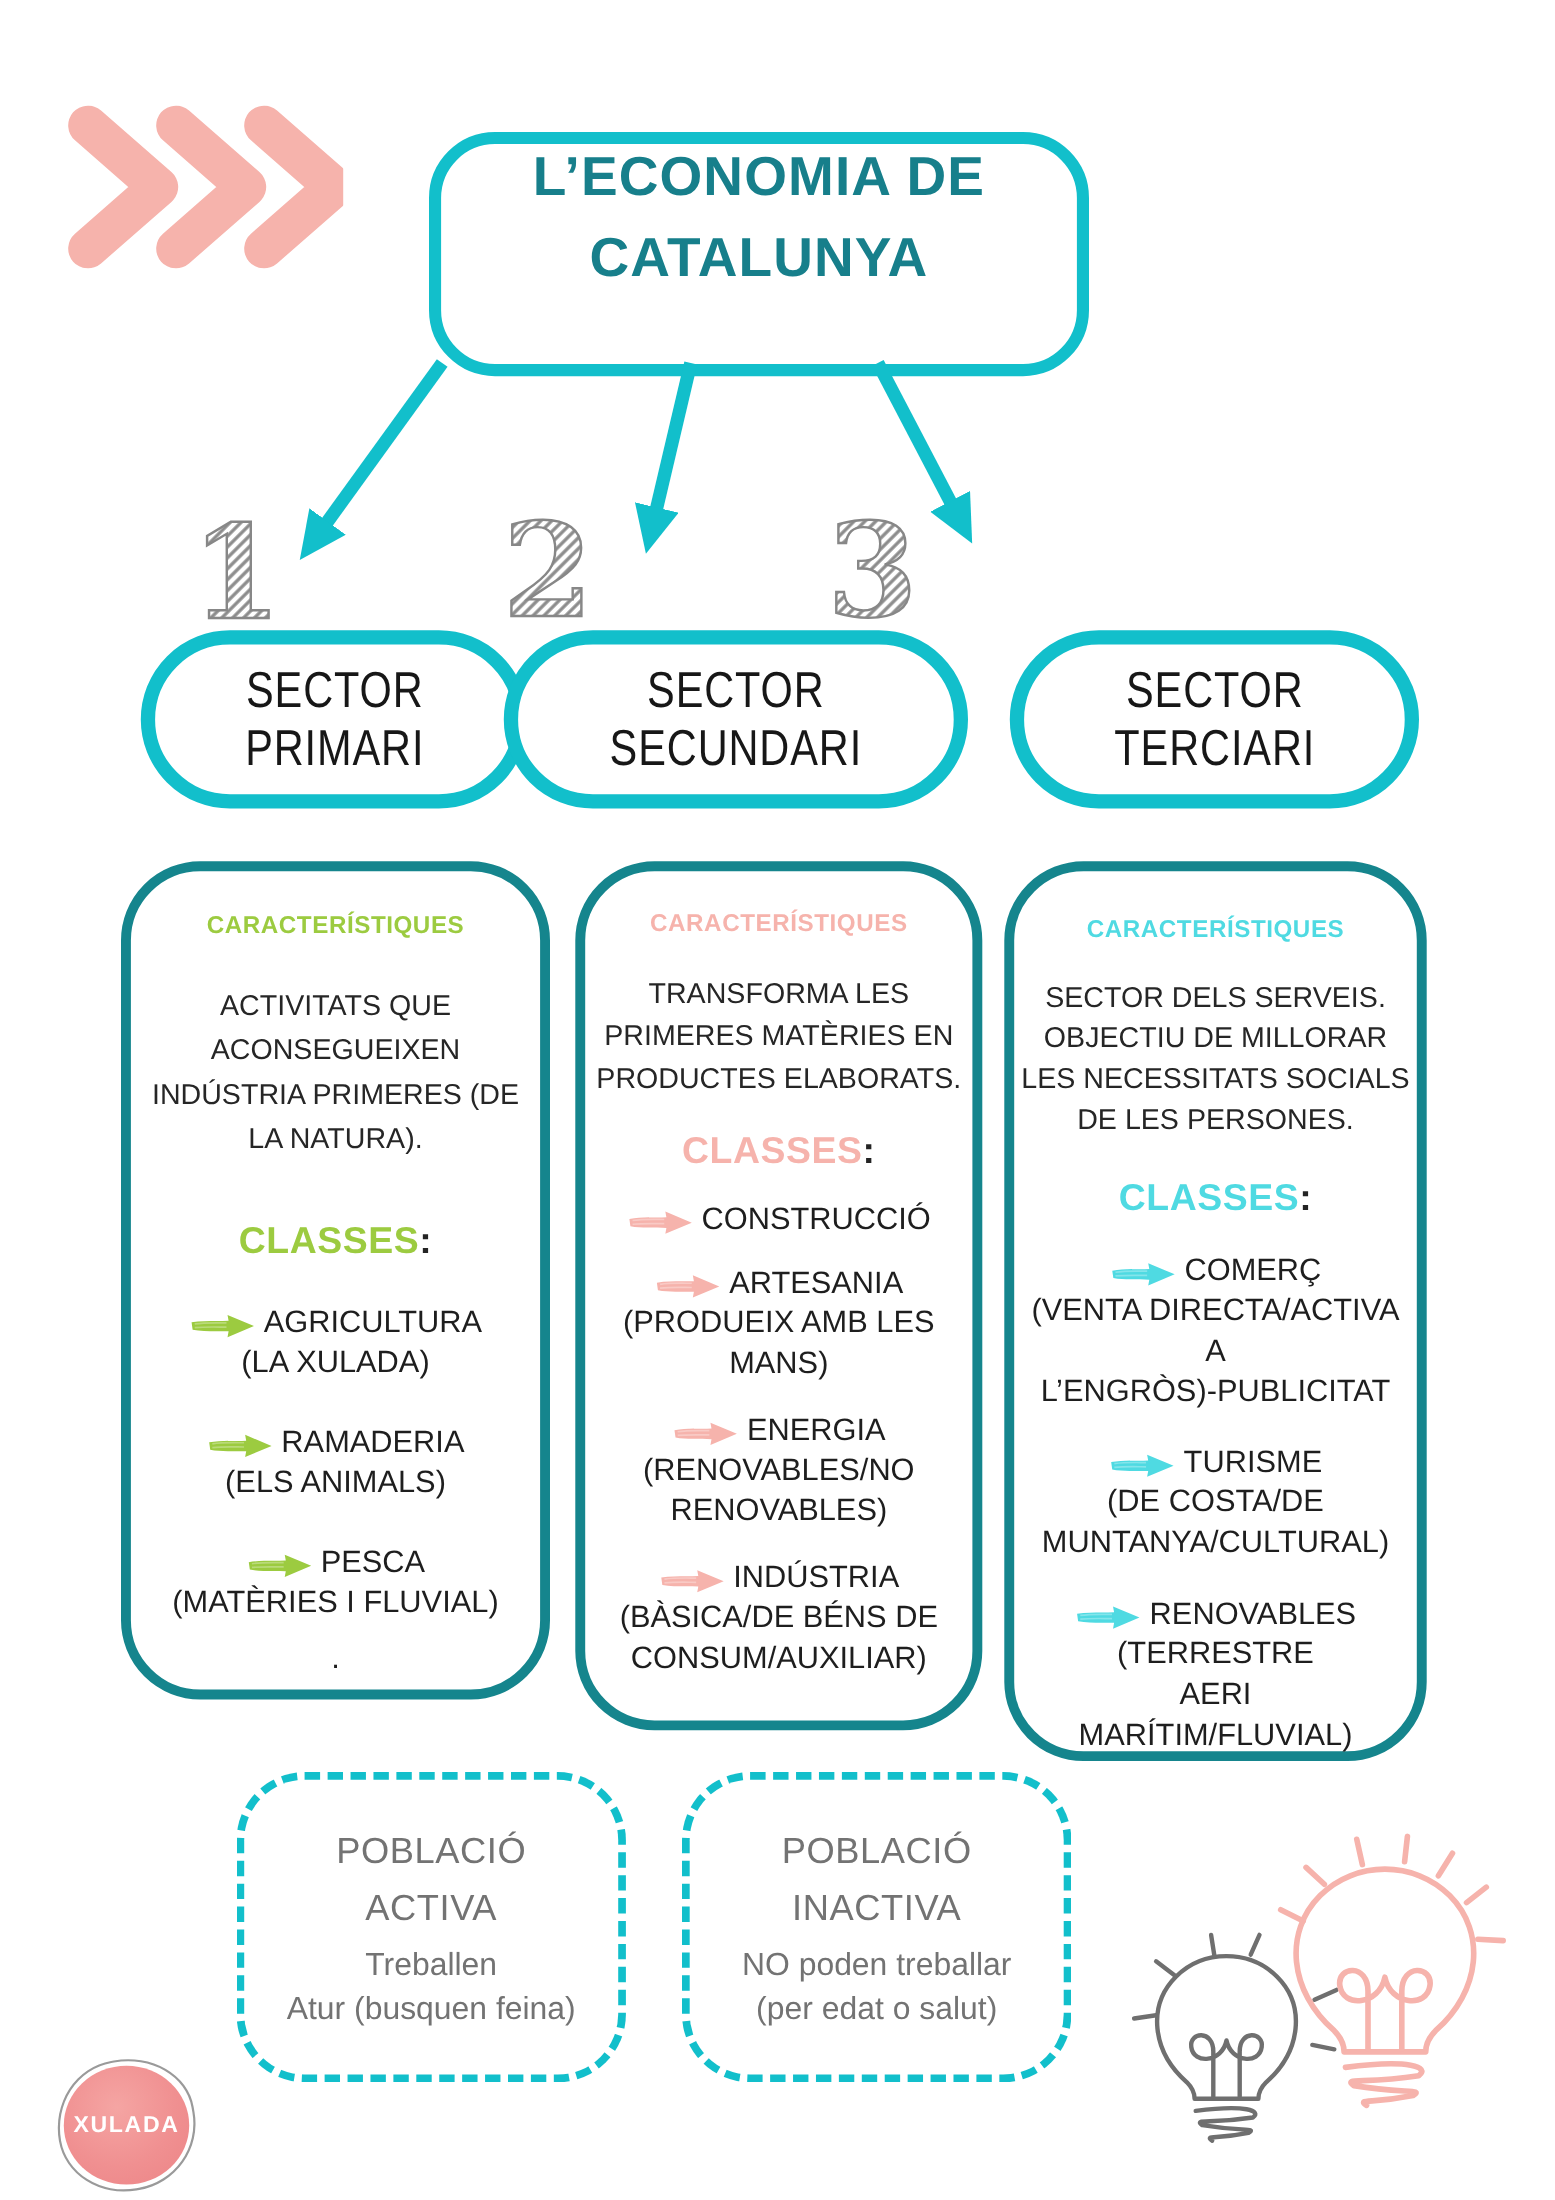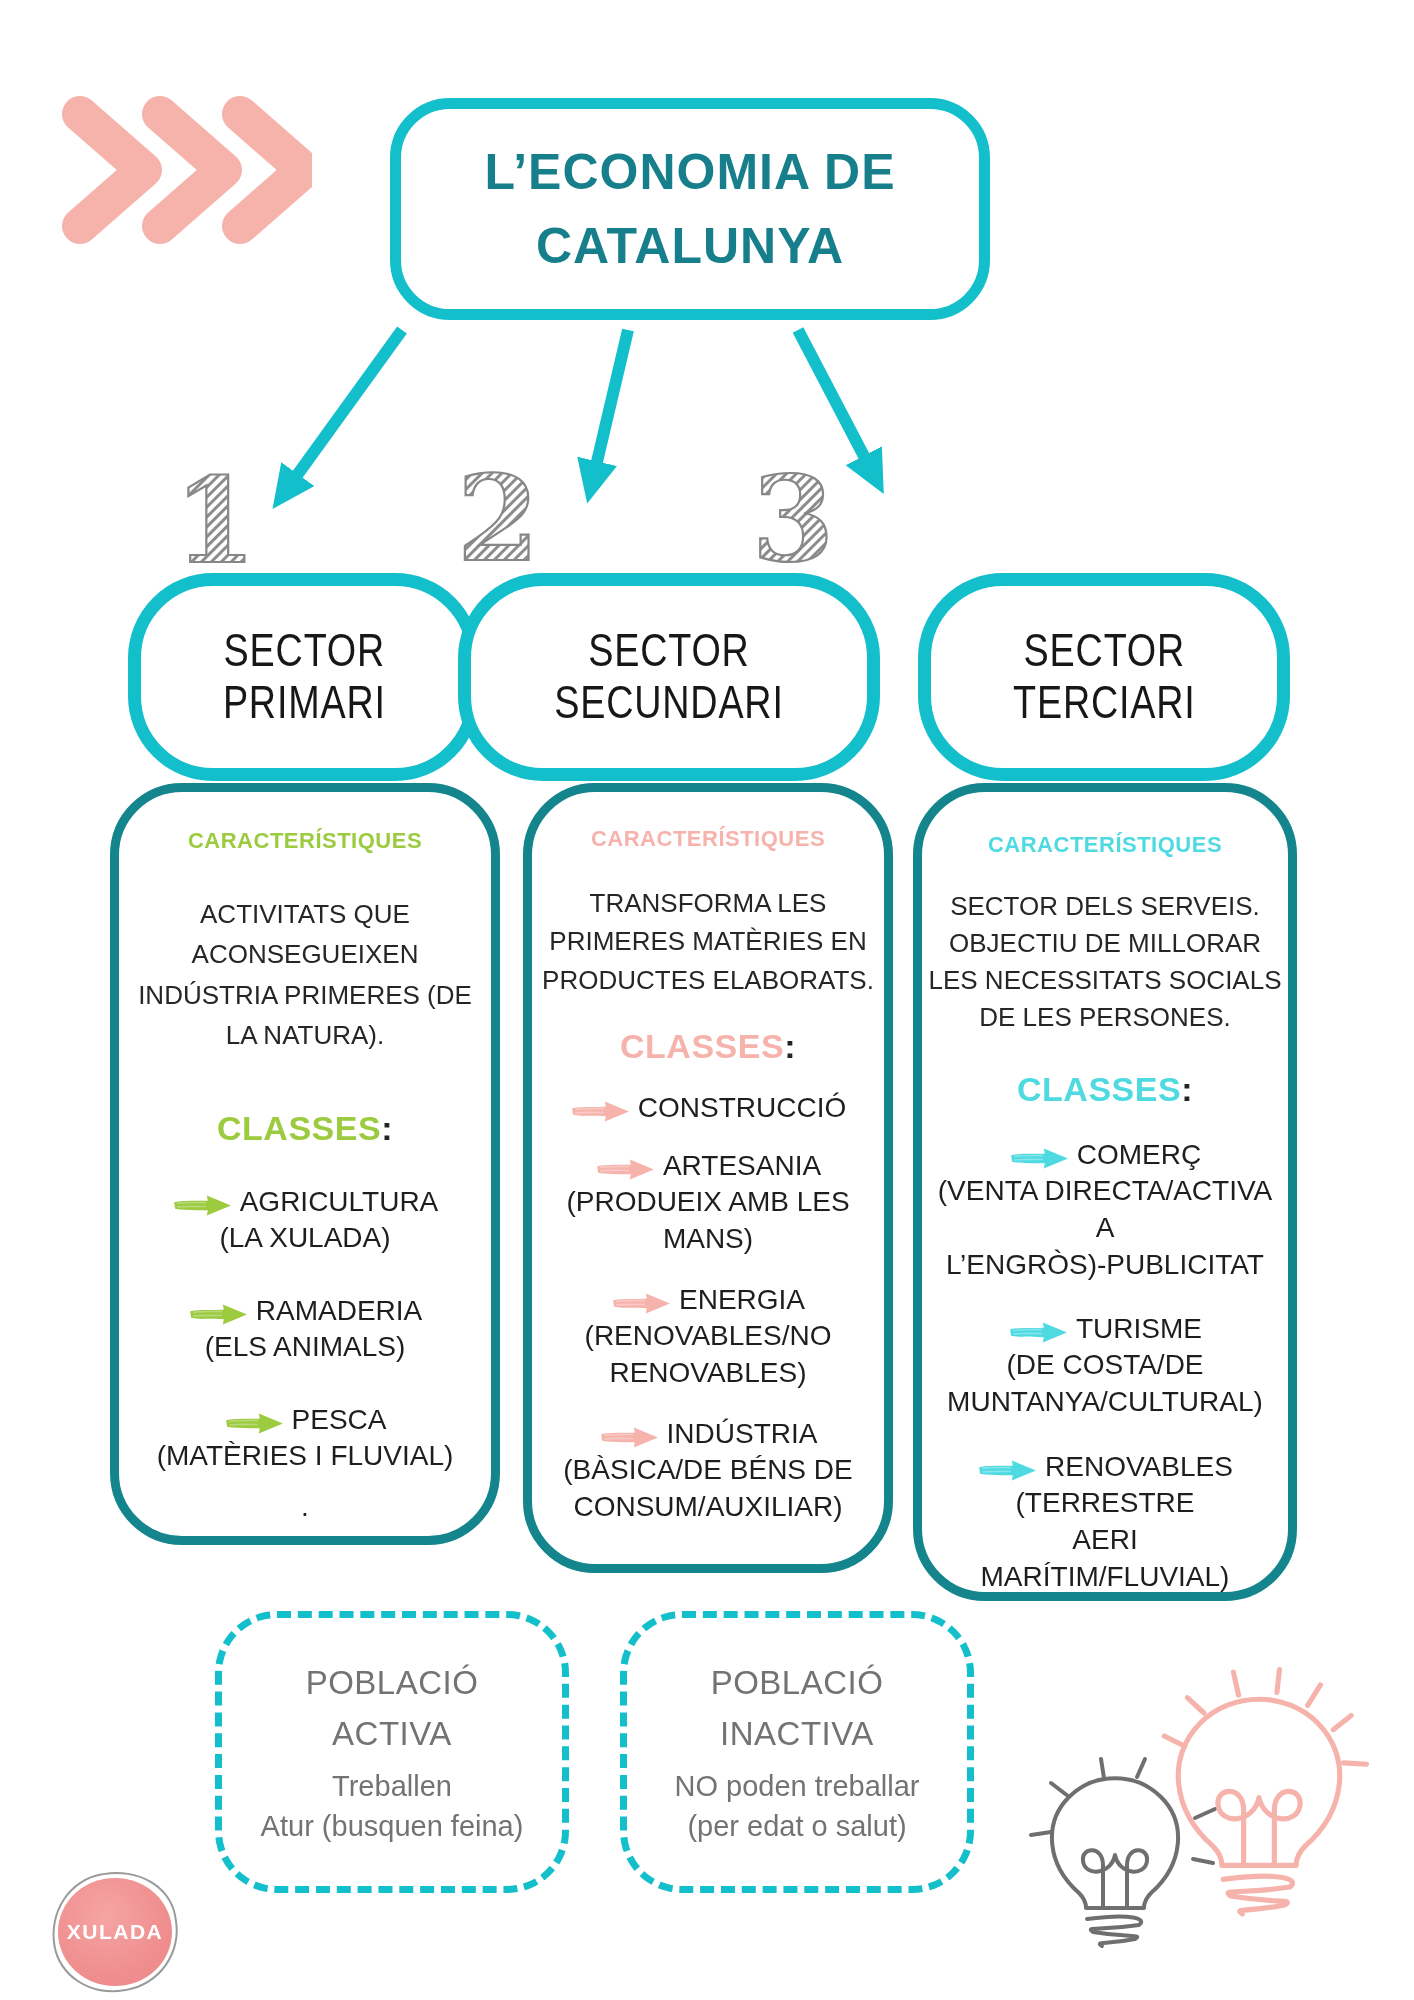--- a/index.html
+++ b/index.html
@@ -12,23 +12,23 @@
   .hatch-line { stroke: var(--number-gray, #8C8C8C); }
   .head-fill  { fill: var(--teal-bright, #12BFCB); }
 
   
   .chevrons { position:absolute; left:60px; top:96px; width:252px; height:148px; }
   .chevrons path { stroke: var(--pink, #F6B3AC); stroke-width:36; fill:none;
                    stroke-linecap:round; stroke-linejoin:round; }
 
   
   .title-box {
-    position:absolute; left:390px; top:98px; width:600px; height:222px;
+    position:absolute; left:390px; top:120px; width:600px; height:222px;
     border:11px solid var(--teal-bright); border-radius:60px; box-sizing:border-box;
-    display:flex; flex-direction:column; align-items:center; justify-content:center;
+    display:flex; flex-direction:column; align-items:center; 
     gap:16px; background:#fff;
   }
   .title-line { font-size:50px; font-weight:800; letter-spacing:1px;
                 color:var(--title-text, #177F8B); }
 
   
   .connectors { position:absolute; left:0; top:0; width:1414px; height:2000px;
                 pointer-events:none; }
   .conn { stroke:var(--teal-bright); stroke-width:12; fill:none;
           marker-end:url(#tealHead); stroke-linecap:butt; }
@@ -36,21 +36,21 @@
   
   .number { position:absolute; width:130px; height:140px; }
   .number text { font-family:"DejaVu Serif", serif; font-weight:bold; font-size:118px;
                  stroke:#878787; stroke-width:2.2; fill:url(#hatch); }
   .n1 { left:150px; top:450px; }
   .n2 { left:433px; top:448px; }
   .n3 { left:728px; top:448px; }
 
   
   .sector {
-    position:absolute; height:208px; top:573px;
+    position:absolute; height:162px; top:573px;
     border:13px solid var(--teal-bright); border-radius:85px; box-sizing:border-box;
     display:flex; align-items:center; justify-content:center; background:#fff;
   }
   .s1 { left:128px; width:352px; }
   .s2 { left:458px; width:422px; }
   .s3 { left:918px; width:372px; }
   .sector-text { text-align:center; font-size:46px; line-height:1.12; color:#171717;
                  letter-spacing:1px; transform:scaleX(0.82); white-space:nowrap; }
 
   

